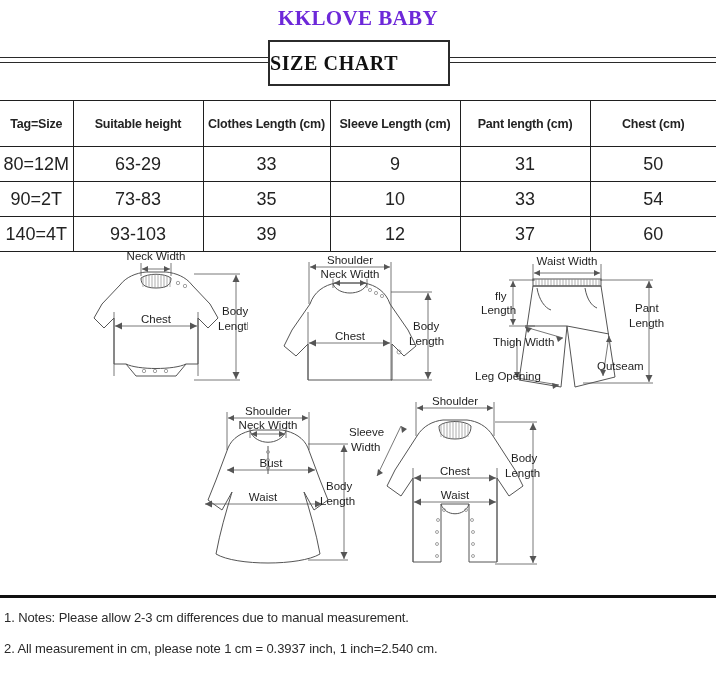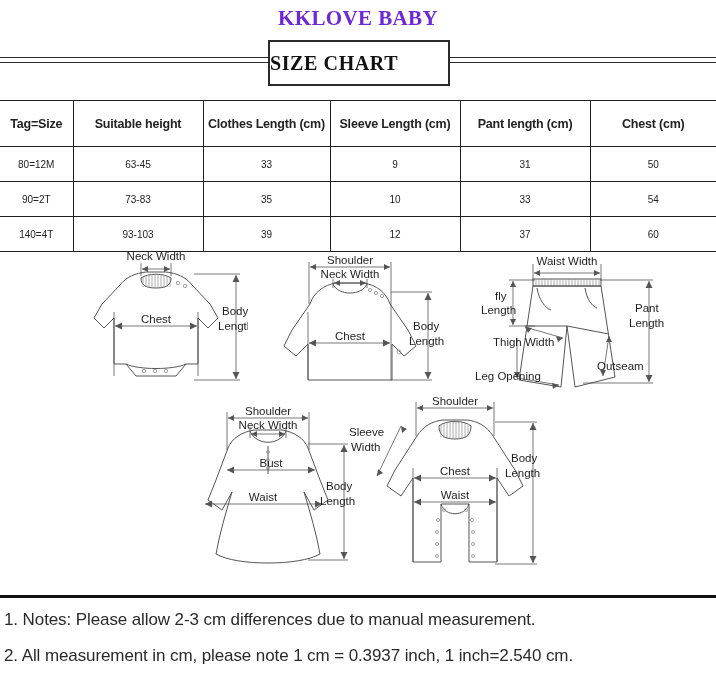--- a/index.html
+++ b/index.html
@@ -86,21 +86,21 @@
   }
   .size-table th {
     height: 43px;
     font-size: 12.5px;
     font-weight: bold;
     letter-spacing: -0.2px;
     margin-top: 19px;
   }
   .size-table td {
     height: 32px;
-    font-size: 10px;
+    font-size: 18px;
     font-weight: normal;
   }
   .size-table tr th:first-child,
   .size-table tr td:first-child { border-left: none; }
   .size-table tr th:last-child,
   .size-table tr td:last-child  { border-right: none; }
 
   .col-0 { width: 73px; }
   .col-1 { width: 130px; }
   .col-2 { width: 127px; }
@@ -128,21 +128,21 @@
   
   .footer-divider {
     width: 716px;
     height: 3px;
     background: #101010;
   }
   .notes {
     padding: 12px 4px 0 4px;
   }
   .note-line {
-    font-size: 17px;
+    font-size: 13px;
     color: #2a2a2a;
     margin: 0 0 16px 0;
     letter-spacing: -0.1px;
   }
 </style>
 </head>
 <body>
 
 <div class="header">
   <div class="brand-title">KKLOVE BABY</div>
@@ -168,21 +168,21 @@
       <th>Suitable height</th>
       <th>Clothes Length (cm)</th>
       <th>Sleeve Length (cm)</th>
       <th>Pant length (cm)</th>
       <th>Chest (cm)</th>
     </tr>
   </thead>
   <tbody>
     <tr>
       <td>80=12M</td>
-      <td>63-45</td>
+      <td>63-29</td>
       <td>33</td>
       <td>9</td>
       <td>31</td>
       <td>50</td>
     </tr>
     <tr>
       <td>90=2T</td>
       <td>73-83</td>
       <td>35</td>
       <td>10</td>

